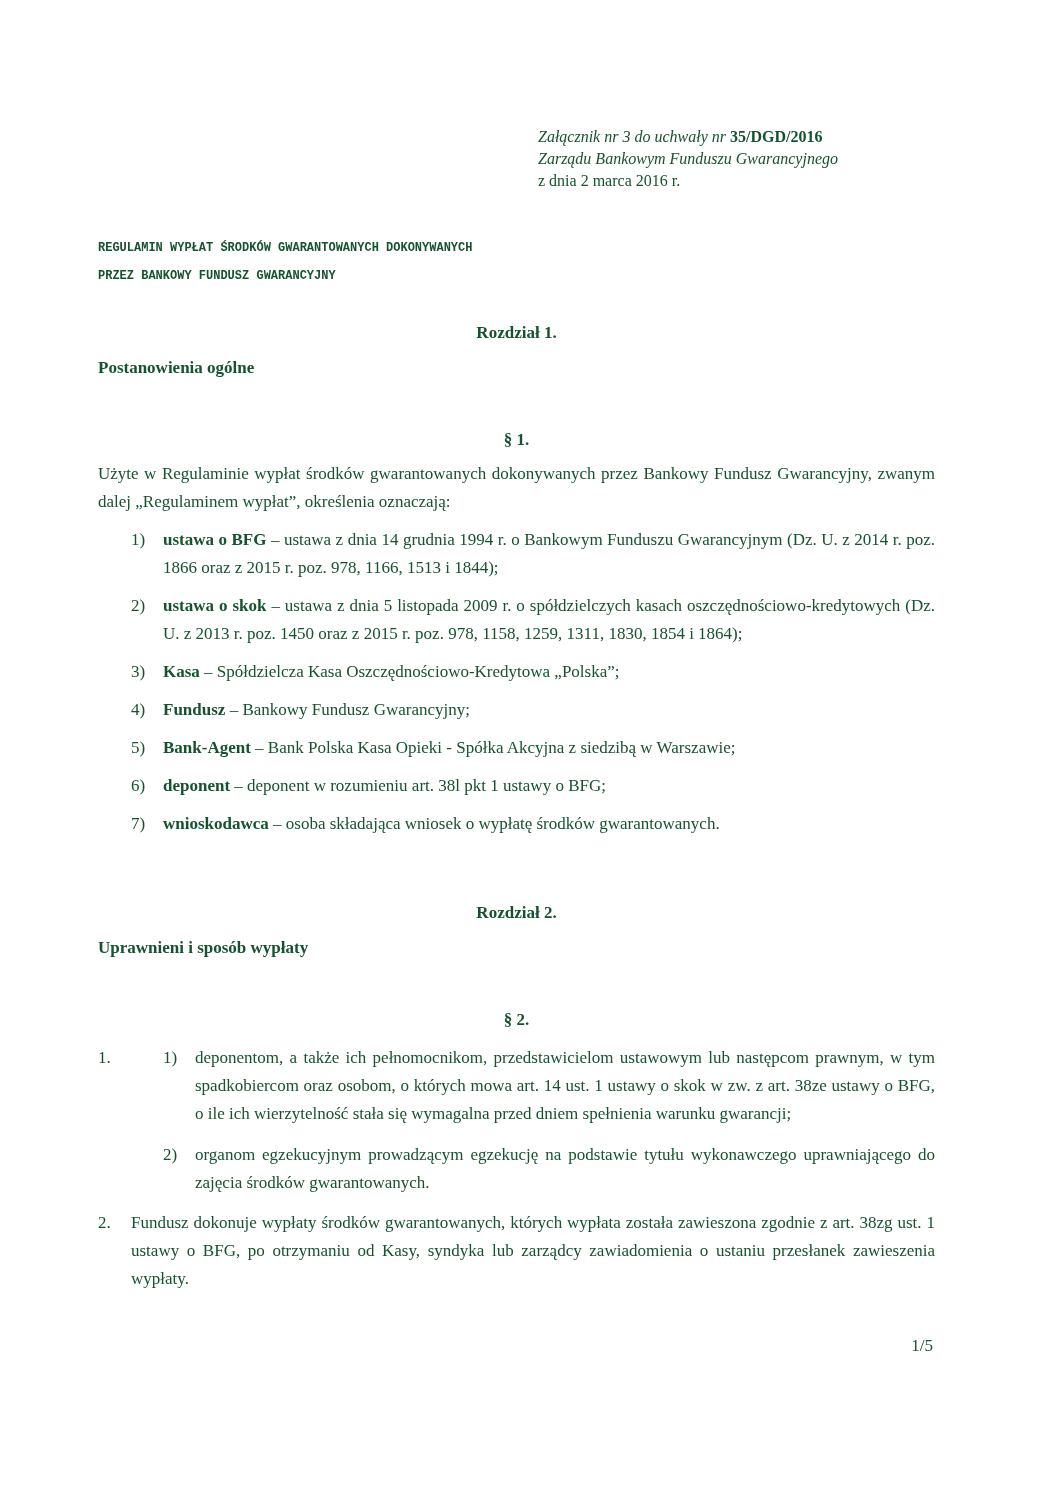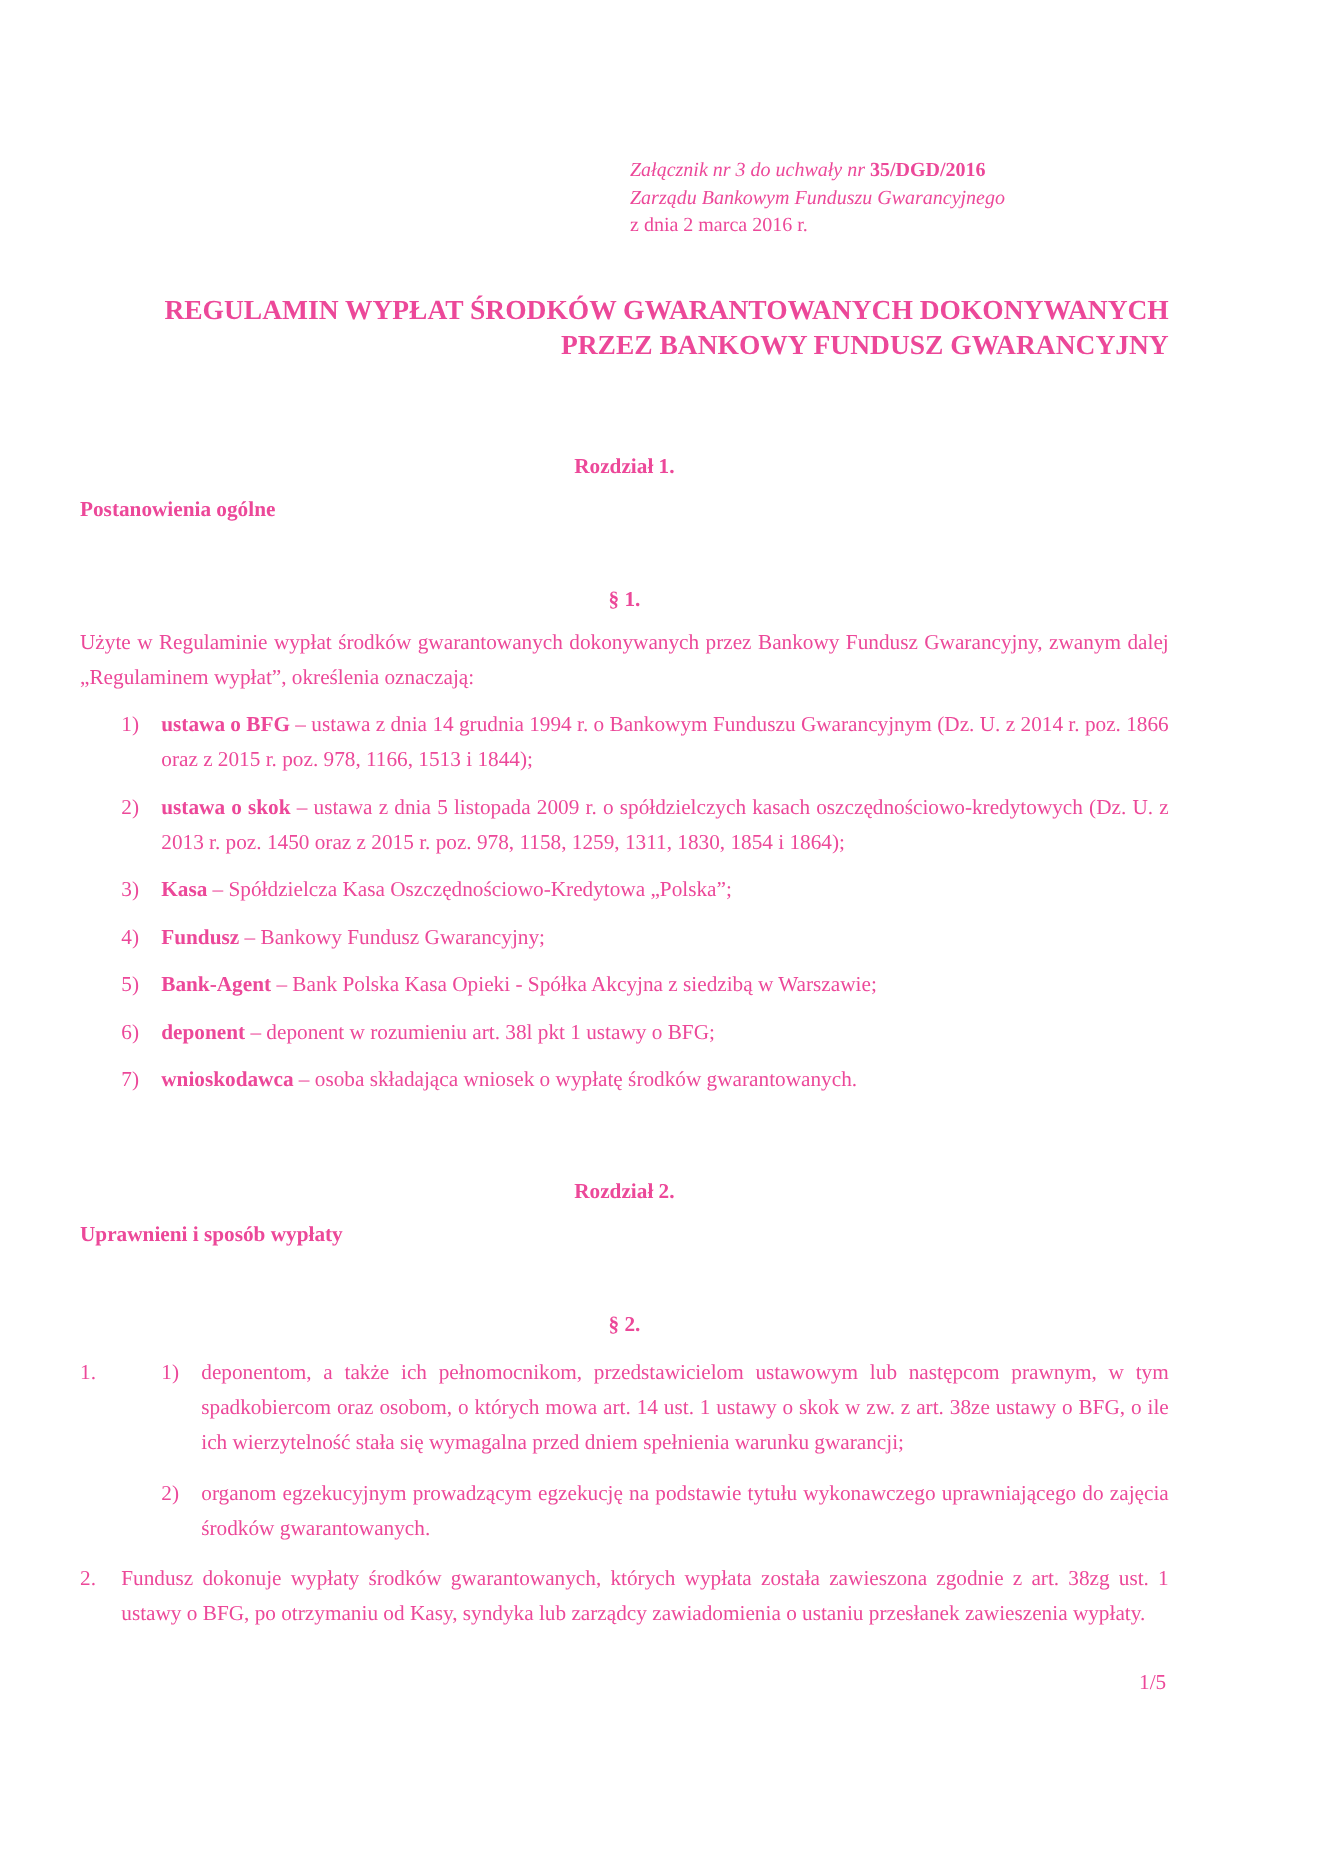--- a/index.html
+++ b/index.html
@@ -6,49 +6,50 @@
     margin: 0;
     padding: 0;
     background: #ffffff;
   }
   .page {
     position: relative;
     width: 1058px;
     height: 1497px;
     background: #ffffff;
     box-sizing: border-box;
-    padding: 126px 123px 0 64px;
+    padding: 126px 123px 0 98px;
     font-family: "Liberation Serif", "DejaVu Serif", serif;
-    color: #ec4899;
+    color: #14532d;
     font-size: 17px;
     overflow: hidden;
   }
   .annex {
     margin-left: 440px;
     font-size: 16px;
     line-height: 22px;
     white-space: nowrap;
   }
   .annex .it { font-style: italic; }
   .annex .num { font-weight: bold; }
   .doc-title {
-    text-align: right;
+    text-align: left;
     font-weight: bold;
-    font-size: 22px;
+    font-size: 12px;
     line-height: 28px;
     margin-top: 42px;
+    font-family: Liberation Mono, monospace;
   }
   .chapter-heading {
     text-align: center;
     font-weight: bold;
     font-size: 17px;
     line-height: 22px;
     margin-top: 0;
   }
-  .ch1-heading { margin-top: 72px; }
+  .ch1-heading { margin-top: 32px; }
   .chapter-sub {
     text-align: left;
     font-weight: bold;
     font-size: 17px;
     line-height: 22px;
     margin-top: 13px;
   }
   .section-mark {
     text-align: center;
     font-weight: bold;

